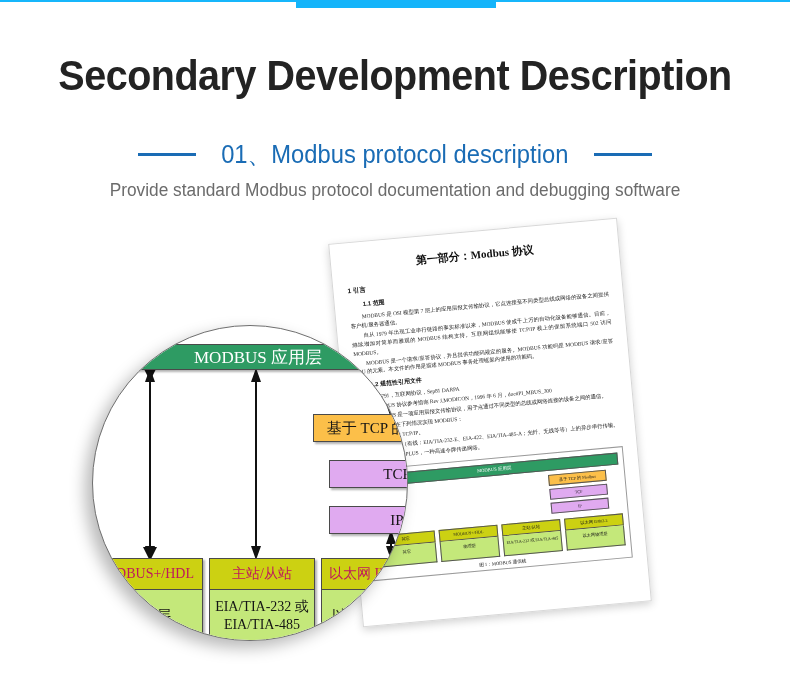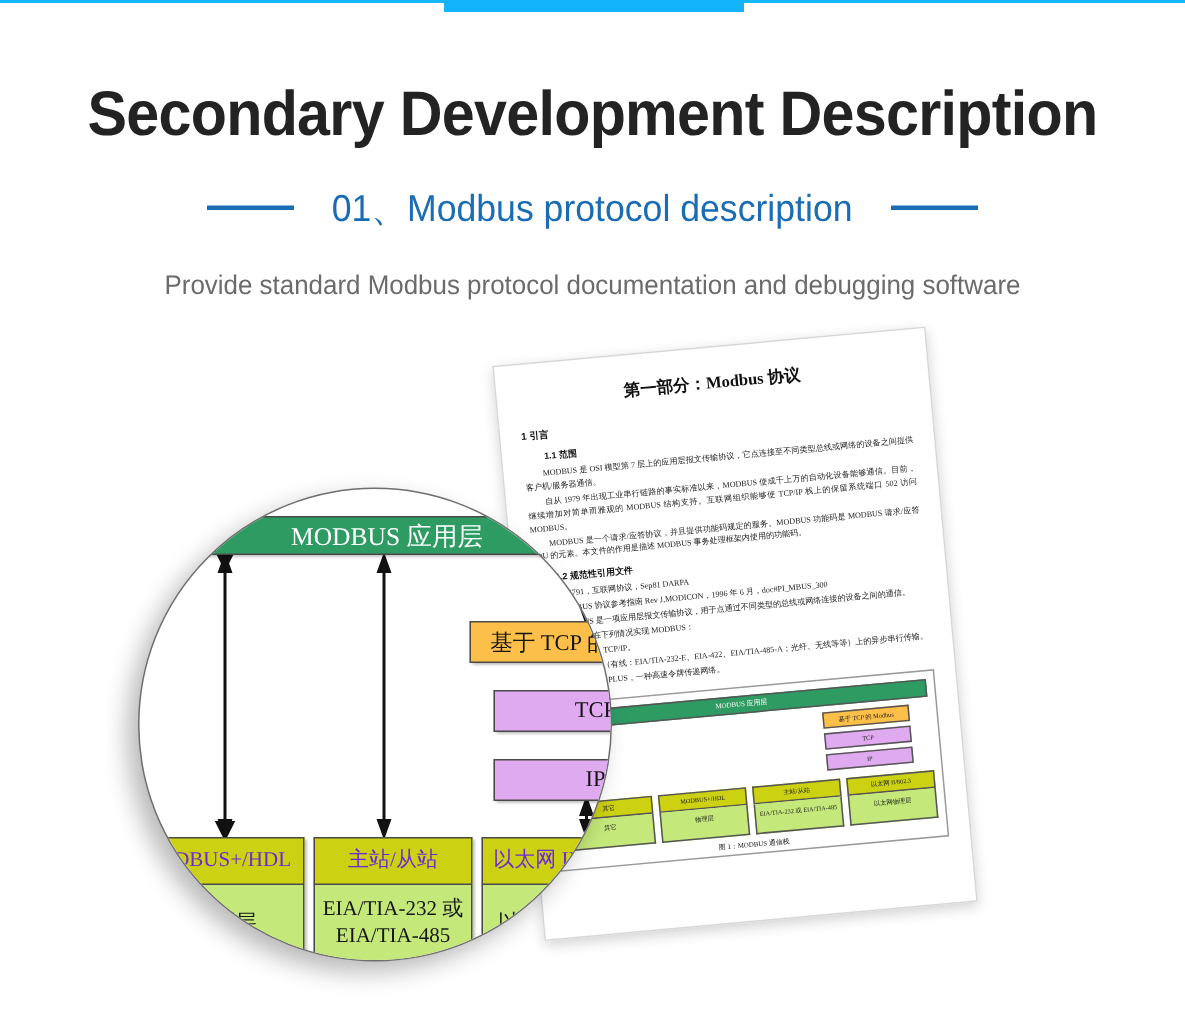--- a/index.html
+++ b/index.html
@@ -38,21 +38,21 @@
     font-size: 42px;
     font-weight: bold;
     color: #232323;
     letter-spacing: -0.5px;
     font-family: "Liberation Sans Narrow", "Liberation Sans", sans-serif;
     transform: scaleX(0.94);
     white-space: nowrap;
   }
 
   .sub-row {
-    position: absolute; left: 0; top: 122px;
+    position: absolute; left: 0; top: 138px;
     width: 790px;
     display: flex;
     align-items: center;
     justify-content: center;
     gap: 16px;
   }
   .sub-line {
     width: 58px; height: 3px;
     background: #1a6cb5;
     flex: none;
@@ -217,21 +217,21 @@
     display: flex; align-items: center; justify-content: center;
     box-shadow: 1.5px 1.5px 2px rgba(0,0,0,0.3);
   }
   .big-col {
     position: absolute; top: 250px;
     width: 106px;
     box-shadow: 1.5px 1.5px 2px rgba(0,0,0,0.3);
   }
   .big-col .top {
     background: #ccd112; border: 1px solid #4a4a4a;
-    font-family: "Liberation Serif", serif; font-size: 14px; color: #6d28d9;
+    font-family: "Liberation Serif", serif; font-size: 14px; color: #be185d;
     height: 32px; display: flex; align-items: center; justify-content: center;
     text-align: center; line-height: 1.1;
   }
   .big-col .bot {
     background: #c4e87a; border: 1px solid #4a4a4a; border-top: none;
     font-family: "Liberation Serif", serif; font-size: 14px; color: #151515;
     height: 52px; display: flex; align-items: center; justify-content: center;
     text-align: center; line-height: 1.25; padding: 0 2px;
   }
 

